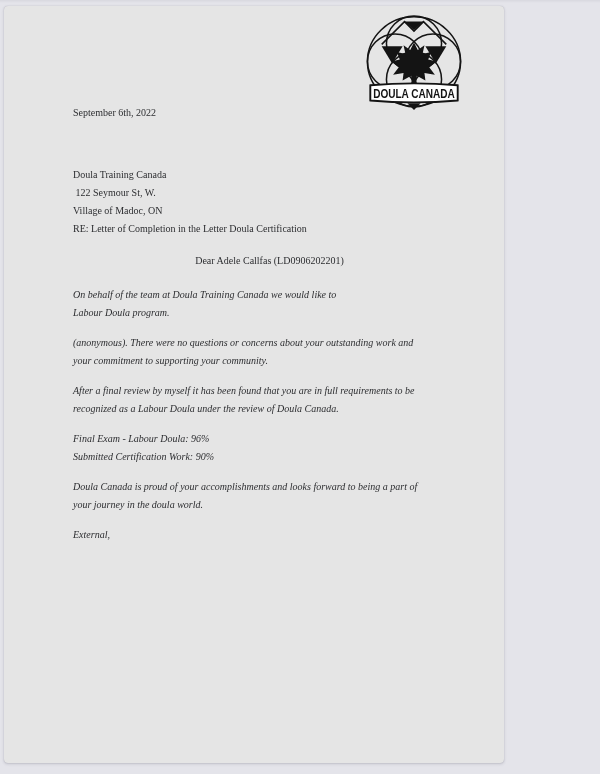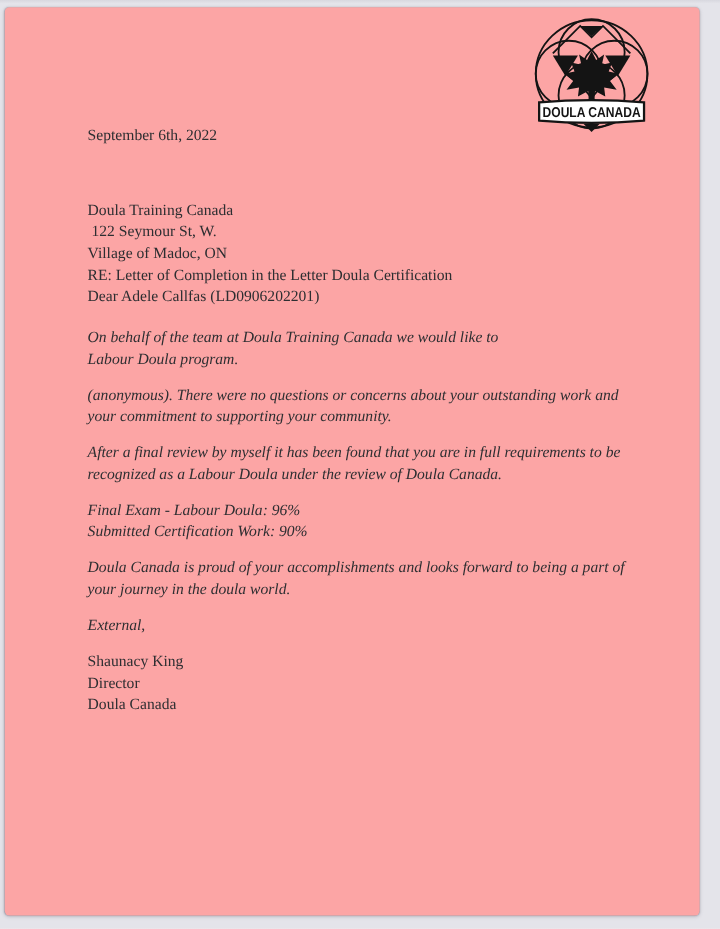--- a/index.html
+++ b/index.html
@@ -2,39 +2,40 @@
 <html><head>
 <meta charset="utf-8">
 <style>
   html,body { margin:0; padding:0; }
   body {
     width:600px; height:774px; position:relative; overflow:hidden;
     background:linear-gradient(180deg, #d8d8df 0px, #e4e4ea 3px, #e4e4ea 100%);
     font-family:"Liberation Serif", serif;
   }
   .paper {
-    position:absolute; left:4px; top:6px; width:579px; height:757px;
-    background:#fca5a5; border-radius:4px;
+    position:absolute; left:4px; top:6px; width:488px; height:757px;
+    background:#e5e5e5; border-radius:4px;
     box-shadow:0 1px 3px rgba(70,70,90,.22), 0 0 1px rgba(70,70,90,.30);
+    padding-left:12px;
   }
   .logo {
     position:absolute; top:6px; right:33px; width:114px; height:99px;
   }
   .logo text {
     font-family:"Liberation Sans", sans-serif; font-weight:bold;
   }
   .content {
     position:absolute; left:69px; top:98px; right:38px;
-    color:#2d2e31; font-size:13px; line-height:18px;
+    color:#2d2e31; font-size:10px; line-height:18px;
     text-rendering:optimizeLegibility;
   }
   .line { white-space:pre; }
   .b-date  { margin-bottom:44px; }
-  .b-addr  { margin-bottom:0; }
-  .b-salut { margin-bottom:16px; }
+  .b-addr  { margin-bottom:14px; }
+  .b-salut { margin-bottom:16px;text-align:center; }
   .blk     { margin-bottom:12px;font-style:italic; }
 </style>
 </head>
 <body>
 
 <div class="paper">
 
   <svg class="logo" viewBox="0 0 120 104" aria-hidden="true">
     <g stroke="#141414" stroke-width="1.6" fill="none">
       <ellipse cx="60" cy="52" rx="49" ry="47"></ellipse>
@@ -95,20 +96,15 @@
 
     <div class="blk">
       <div class="line">Doula Canada is proud of your accomplishments and looks forward to being a part of</div>
       <div class="line">your journey in the doula world.</div>
     </div>
 
     <div class="blk">
       <div class="line">External,</div>
     </div>
 
-    <div>
-      <div class="line">Shaunacy King</div>
-      <div class="line">Director</div>
-      <div class="line">Doula Canada</div>
-    </div>
 
   </div>
 </div>
 
 </body></html>

